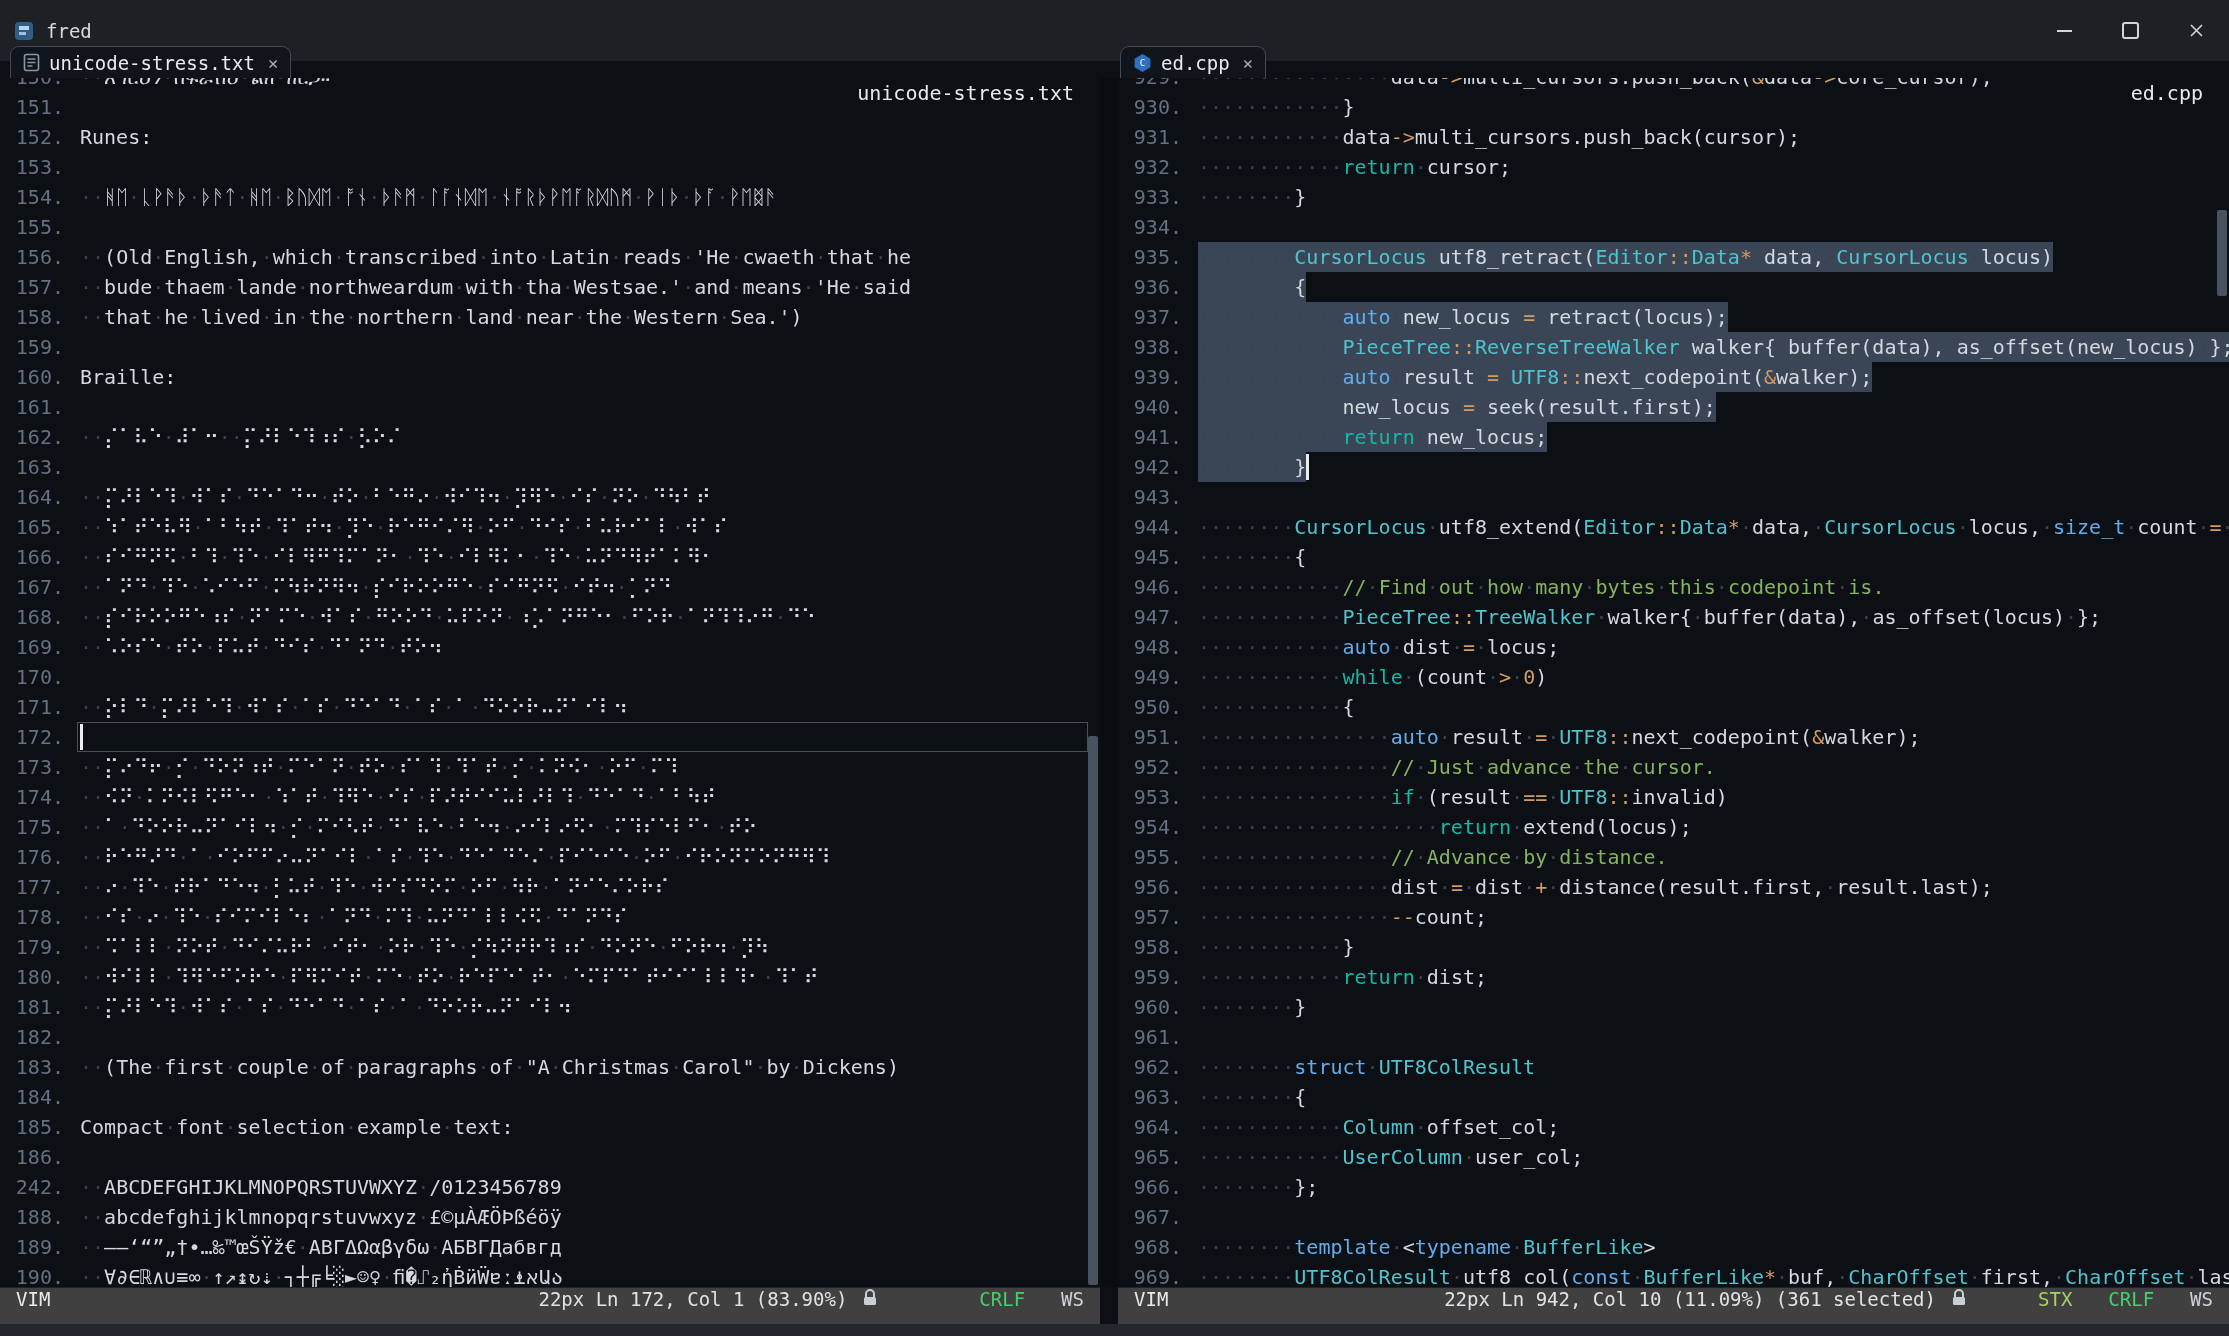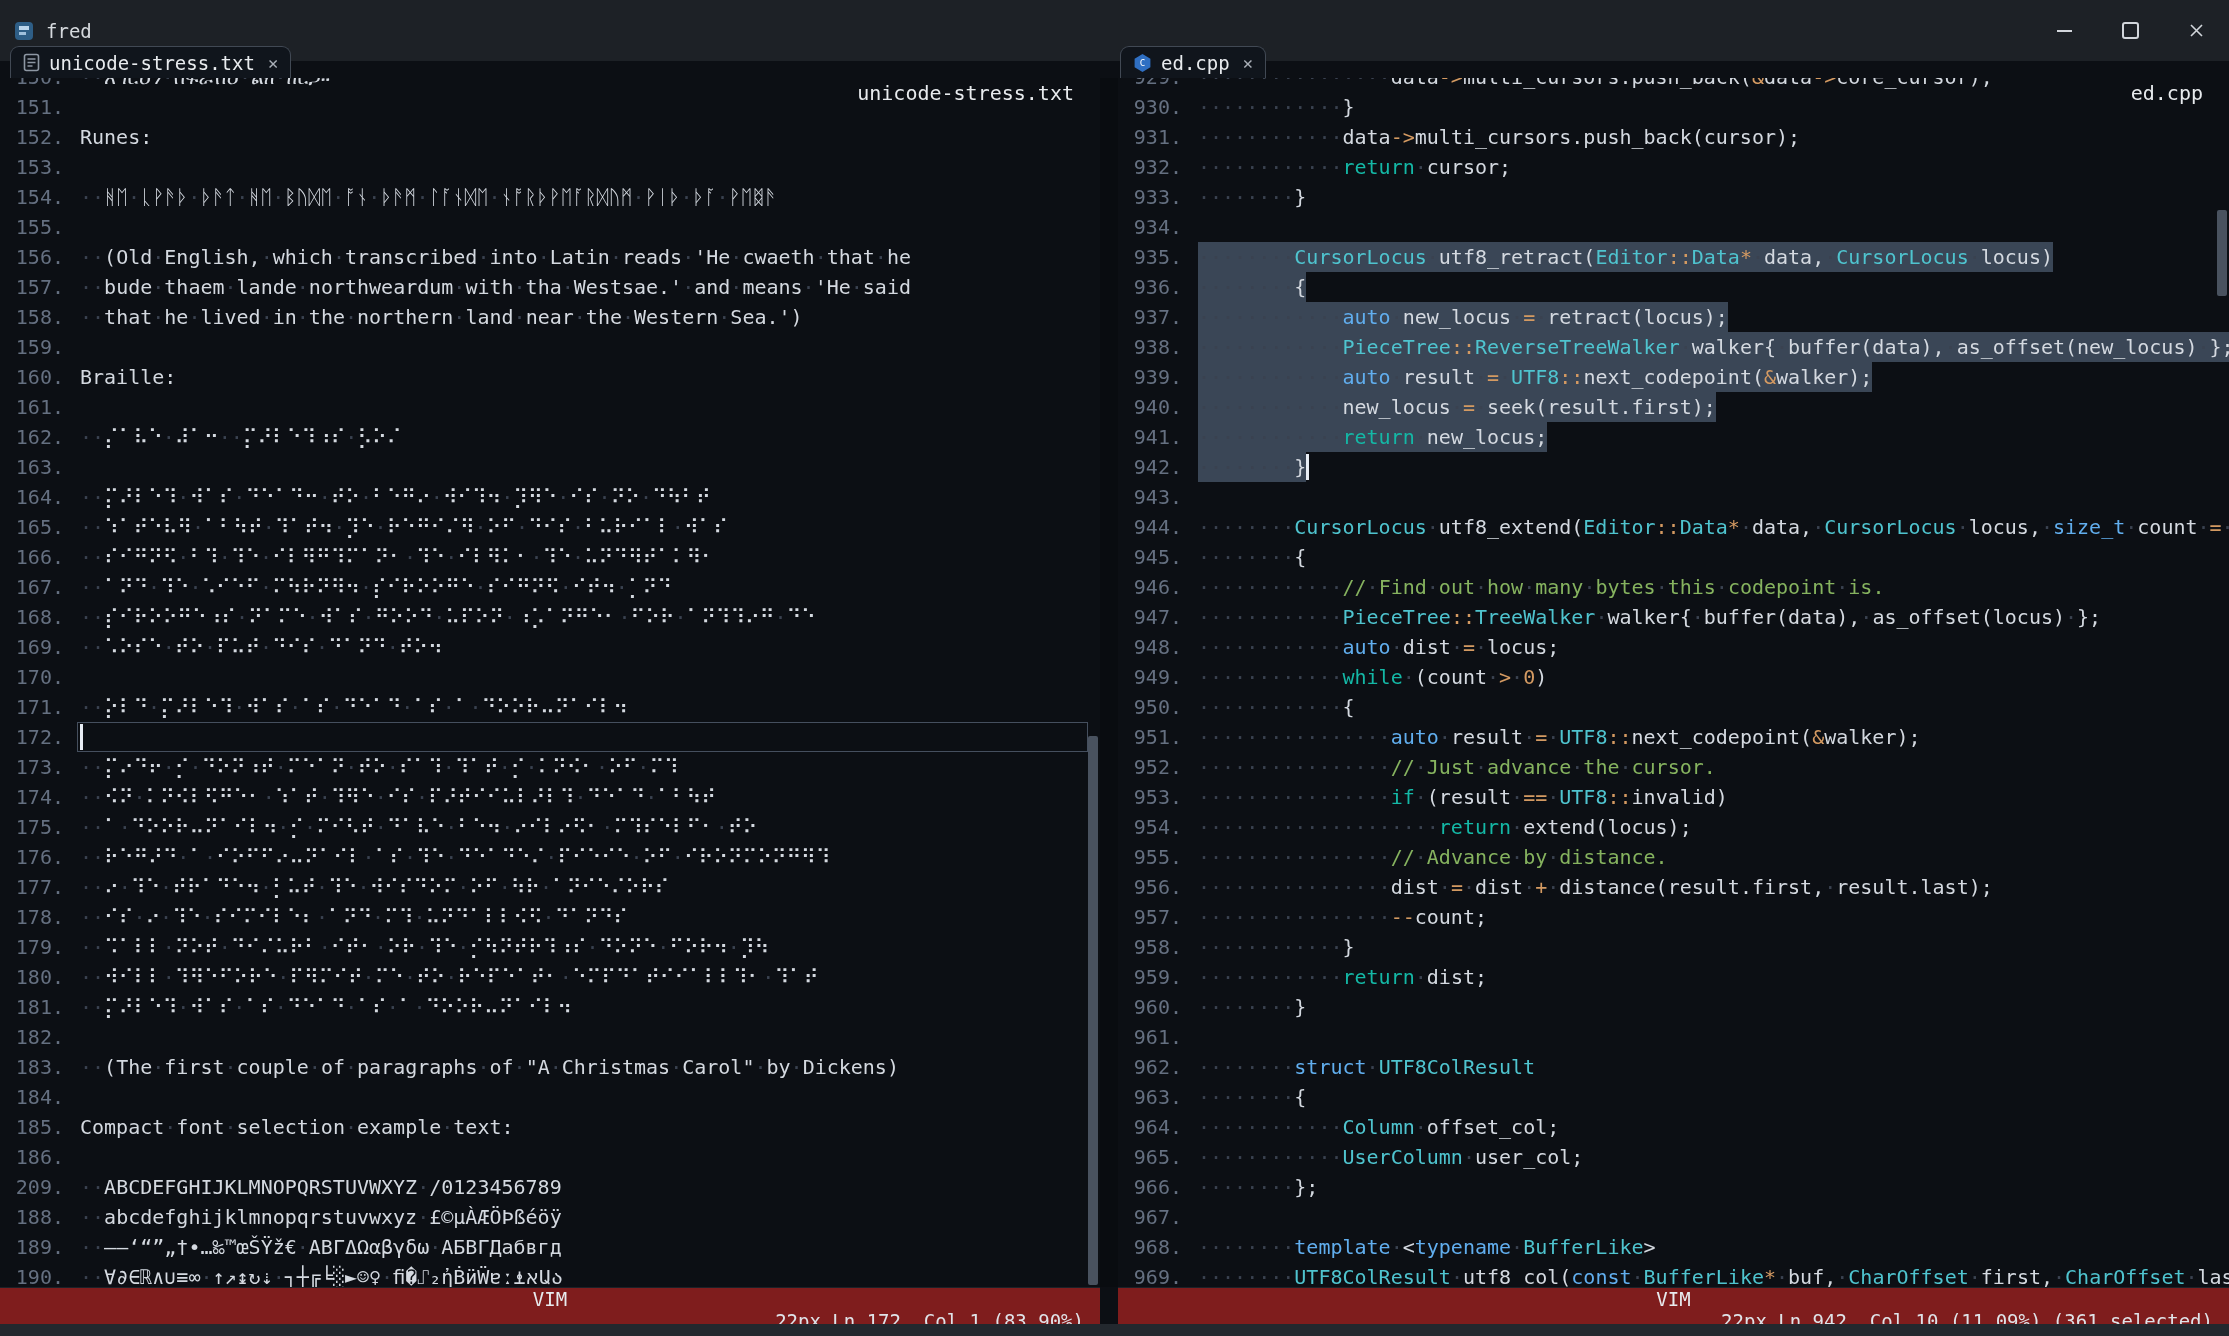--- a/index.html
+++ b/index.html
@@ -52,22 +52,22 @@
   .overlay-label{position:absolute;top:0;right:18px;height:30px;line-height:30px;padding:0 8px;
                  background:#0c0f14;color:#e8ebee;font-size:20px;z-index:10;}
 
   .scrollbar{position:absolute;right:0;top:0;width:14px;height:100%;}
   .scroll-thumb{position:absolute;left:2px;width:10px;background:#49525f;border-radius:2px;}
   #left-thumb{top:658px;height:549px;}
   #right-thumb{top:132px;height:86px;}
 
   
   .statusrow{position:absolute;left:0;top:1287px;width:100%;height:37px;}
-  .statusbar{position:absolute;top:0;height:37px;display:flex;align-items:center;font-size:19px;
-             color:#dfe3e8;background:#7f1d1d;border-top:1px solid #1c2128;box-sizing:border-box;padding:0 16px;flex-direction:column;}
+  .statusbar{position:absolute;top:0;height:37px;display:flex;font-size:19px;
+             color:#dfe3e8;background:#404040;border-top:1px solid #1c2128;box-sizing:border-box;padding:0 16px;}
   #left-status{left:0;width:1100px;}
   #right-status{left:1118px;width:1111px;}
   .mode{color:#e8ebee;}
   .pos{margin-left:auto;}
   .lock{margin-left:14px;display:flex;}
   .flags{display:flex;gap:36px;margin-left:100px;}
   #right-status .flags{margin-left:70px;}
   .flag-STX{color:#a6d162;}
   .flag-CRLF{color:#45d06a;}
   .flag-WS{color:#ccd3da;}
@@ -160,21 +160,21 @@
           <div class="row"><span class="lnum">177.</span><span class="nosel"><span class="ws">··</span><span class="tok-p">⠔</span><span class="ws">·</span><span class="tok-p">⠹⠑</span><span class="ws">·</span><span class="tok-p">⠞⠗⠁⠙⠑⠲</span><span class="ws">·</span><span class="tok-p">⡃⠥⠞</span><span class="ws">·</span><span class="tok-p">⠹⠑</span><span class="ws">·</span><span class="tok-p">⠺⠊⠎⠙⠕⠍</span><span class="ws">·</span><span class="tok-p">⠕⠋</span><span class="ws">·</span><span class="tok-p">⠳⠗</span><span class="ws">·</span><span class="tok-p">⠁⠝⠊⠑⠌⠕⠗⠎</span></span></div>
           <div class="row"><span class="lnum">178.</span><span class="nosel"><span class="ws">··</span><span class="tok-p">⠊⠎</span><span class="ws">·</span><span class="tok-p">⠔</span><span class="ws">·</span><span class="tok-p">⠹⠑</span><span class="ws">·</span><span class="tok-p">⠎⠊⠍⠊⠇⠑⠆</span><span class="ws">·</span><span class="tok-p">⠁⠝⠙</span><span class="ws">·</span><span class="tok-p">⠍⠹</span><span class="ws">·</span><span class="tok-p">⠥⠝⠙⠁⠇⠇⠪⠫</span><span class="ws">·</span><span class="tok-p">⠙⠁⠝⠙⠎</span></span></div>
           <div class="row"><span class="lnum">179.</span><span class="nosel"><span class="ws">··</span><span class="tok-p">⠩⠁⠇⠇</span><span class="ws">·</span><span class="tok-p">⠝⠕⠞</span><span class="ws">·</span><span class="tok-p">⠙⠊⠌⠥⠗⠃</span><span class="ws">·</span><span class="tok-p">⠊⠞⠂</span><span class="ws">·</span><span class="tok-p">⠕⠗</span><span class="ws">·</span><span class="tok-p">⠹⠑</span><span class="ws">·</span><span class="tok-p">⡊⠳⠝⠞⠗⠹⠰⠎</span><span class="ws">·</span><span class="tok-p">⠙⠕⠝⠑</span><span class="ws">·</span><span class="tok-p">⠋⠕⠗⠲</span><span class="ws">·</span><span class="tok-p">⡹⠳</span></span></div>
           <div class="row"><span class="lnum">180.</span><span class="nosel"><span class="ws">··</span><span class="tok-p">⠺⠊⠇⠇</span><span class="ws">·</span><span class="tok-p">⠹⠻⠑⠋⠕⠗⠑</span><span class="ws">·</span><span class="tok-p">⠏⠻⠍⠊⠞</span><span class="ws">·</span><span class="tok-p">⠍⠑</span><span class="ws">·</span><span class="tok-p">⠞⠕</span><span class="ws">·</span><span class="tok-p">⠗⠑⠏⠑⠁⠞⠂</span><span class="ws">·</span><span class="tok-p">⠑⠍⠏⠙⠁⠞⠊⠊⠁⠇⠇⠹⠂</span><span class="ws">·</span><span class="tok-p">⠹⠁⠞</span></span></div>
           <div class="row"><span class="lnum">181.</span><span class="nosel"><span class="ws">··</span><span class="tok-p">⡍⠜⠇⠑⠹</span><span class="ws">·</span><span class="tok-p">⠺⠁⠎</span><span class="ws">·</span><span class="tok-p">⠁⠎</span><span class="ws">·</span><span class="tok-p">⠙⠑⠁⠙</span><span class="ws">·</span><span class="tok-p">⠁⠎</span><span class="ws">·</span><span class="tok-p">⠁</span><span class="ws">·</span><span class="tok-p">⠙⠕⠕⠗⠤⠝⠁⠊⠇⠲</span></span></div>
           <div class="row"><span class="lnum">182.</span><span class="nosel"></span></div>
           <div class="row"><span class="lnum">183.</span><span class="nosel"><span class="ws">··</span><span class="tok-p">(The</span><span class="ws">·</span><span class="tok-p">first</span><span class="ws">·</span><span class="tok-p">couple</span><span class="ws">·</span><span class="tok-p">of</span><span class="ws">·</span><span class="tok-p">paragraphs</span><span class="ws">·</span><span class="tok-p">of</span><span class="ws">·</span><span class="tok-p">"A</span><span class="ws">·</span><span class="tok-p">Christmas</span><span class="ws">·</span><span class="tok-p">Carol"</span><span class="ws">·</span><span class="tok-p">by</span><span class="ws">·</span><span class="tok-p">Dickens)</span></span></div>
           <div class="row"><span class="lnum">184.</span><span class="nosel"></span></div>
           <div class="row"><span class="lnum">185.</span><span class="nosel"><span class="tok-p">Compact</span><span class="ws">·</span><span class="tok-p">font</span><span class="ws">·</span><span class="tok-p">selection</span><span class="ws">·</span><span class="tok-p">example</span><span class="ws">·</span><span class="tok-p">text:</span></span></div>
           <div class="row"><span class="lnum">186.</span><span class="nosel"></span></div>
-          <div class="row"><span class="lnum">209.</span><span class="nosel"><span class="ws">··</span><span class="tok-p">ABCDEFGHIJKLMNOPQRSTUVWXYZ</span><span class="ws">·</span><span class="tok-p">/0123456789</span></span></div>
+          <div class="row"><span class="lnum">242.</span><span class="nosel"><span class="ws">··</span><span class="tok-p">ABCDEFGHIJKLMNOPQRSTUVWXYZ</span><span class="ws">·</span><span class="tok-p">/0123456789</span></span></div>
           <div class="row"><span class="lnum">188.</span><span class="nosel"><span class="ws">··</span><span class="tok-p">abcdefghijklmnopqrstuvwxyz</span><span class="ws">·</span><span class="tok-p">£©µÀÆÖÞßéöÿ</span></span></div>
           <div class="row"><span class="lnum">189.</span><span class="nosel"><span class="ws">··</span><span class="tok-p">–—‘“”„†•…‰™œŠŸž€</span><span class="ws">·</span><span class="tok-p">ΑΒΓΔΩαβγδω</span><span class="ws">·</span><span class="tok-p">АБВГДабвгд</span></span></div>
           <div class="row"><span class="lnum">190.</span><span class="nosel"><span class="ws">··</span><span class="tok-p">∀∂∈ℝ∧∪≡∞</span><span class="ws">·</span><span class="tok-p">↑↗↨↻⇣</span><span class="ws">·</span><span class="tok-p">┐┼╔╘░►☺♀</span><span class="ws">·</span><span class="tok-p">ﬁ�⑀₂ἠḂӥẄɐː⍎אԱა</span></span></div>
         </div>
       <div class="overlay-label">unicode-stress.txt</div>
       <div class="scrollbar">
         <div class="scroll-thumb" id="left-thumb"></div>
       </div>
     </div>
 

